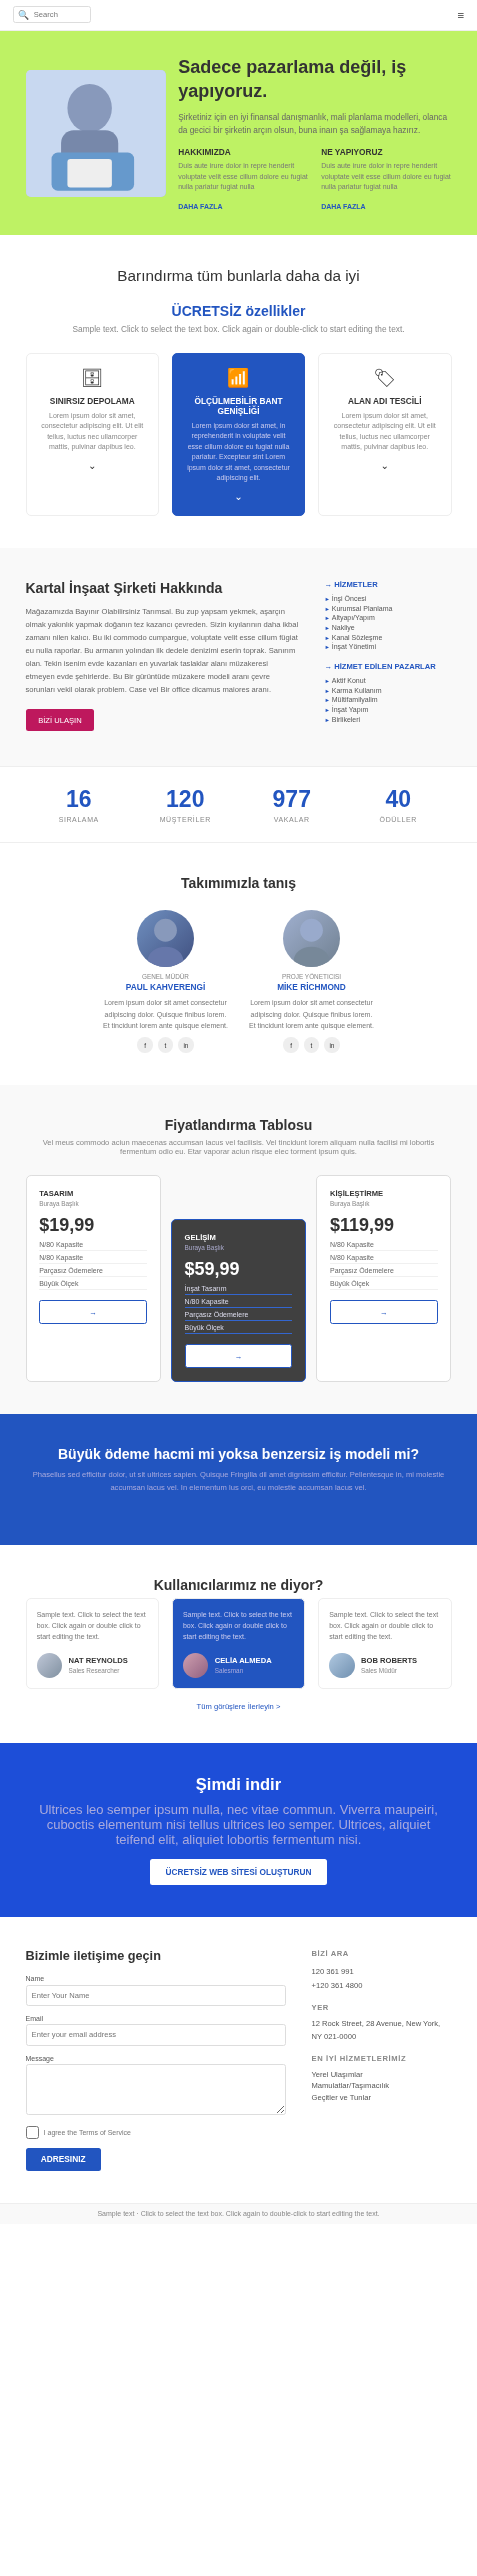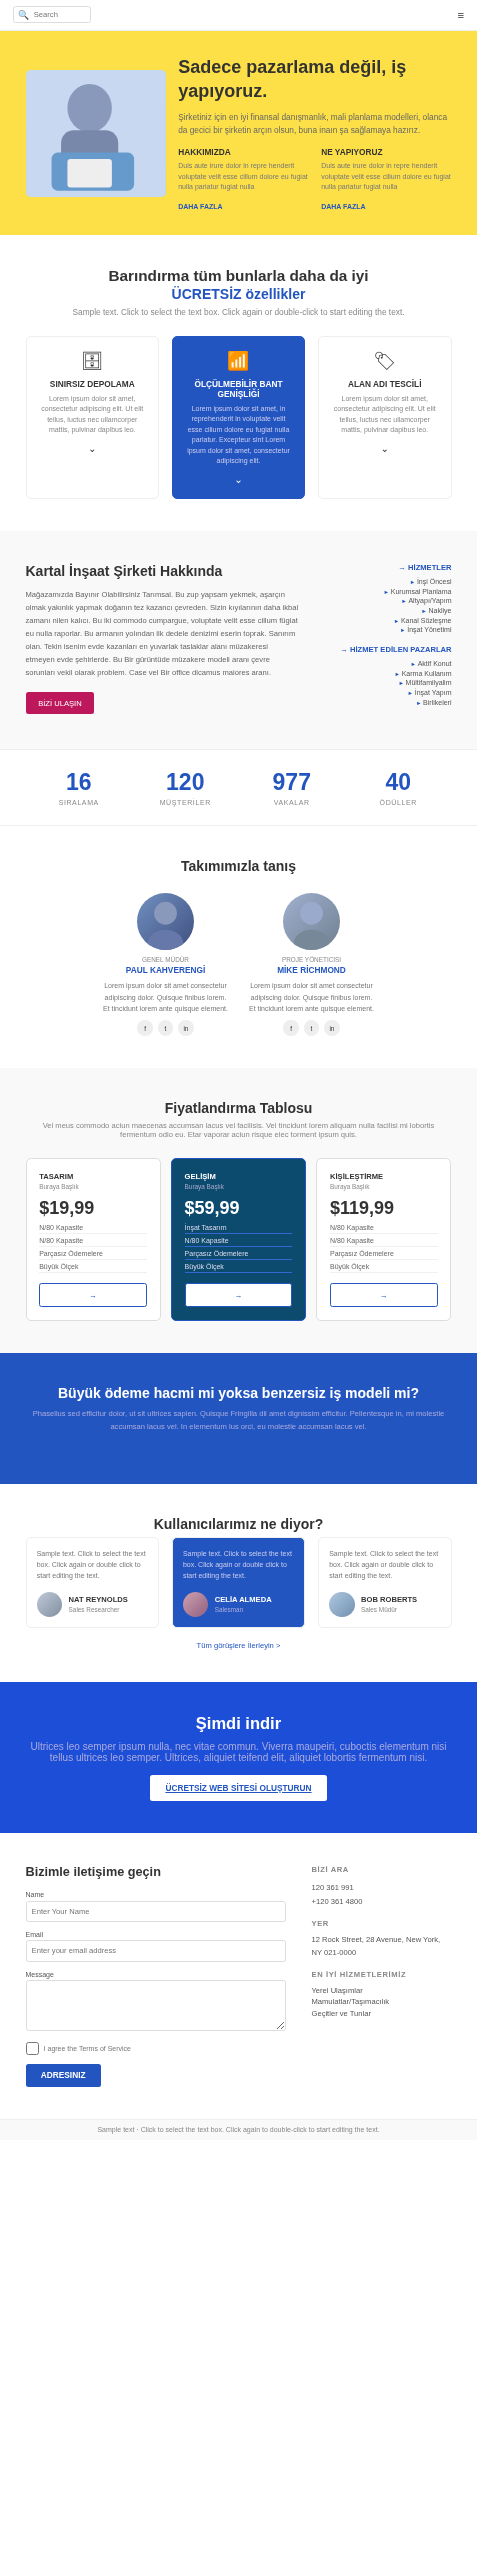--- a/index.html
+++ b/index.html
@@ -14,39 +14,39 @@
     .nav-search {
       display: flex; align-items: center; gap: 3.8px;
       border: 0.6px solid #ddd; border-radius: 2.5px; padding: 2.5px 5.1px;
     }
     .nav-search input { border: none; outline: none; font-size: 7.6px; width: 51px; }
     .nav-menu-icon { font-size: 11.5px; cursor: pointer; }
 
     
     .hero {
       display: flex; align-items: center; padding: 25.5px 25.5px;
-      background: #fde047; gap: 12.7px;
+      background: #bef264; gap: 12.7px;
     }
     .hero-image {
       width: 140px; height: 127px; flex-shrink: 0;
       background: linear-gradient(135deg, #c8d8f0 0%, #a0b8d8 100%);
       border-radius: 5.1px; overflow: hidden; display: flex; align-items: center; justify-content: center;
     }
     .hero-image svg { width: 100%; height: 100%; }
     .hero-text h1 { font-size: 18px; font-weight: bold; line-height: 1.3; margin-bottom: 7.6px; }
     .hero-text p { font-size: 8.3px; color: #666; line-height: 1.6; margin-bottom: 10.2px; }
     .hero-cards { display: flex; gap: 12.7px; margin-top: 6.4px; }
     .hero-card { flex: 1; }
     .hero-card h4 { font-size: 8.3px; font-weight: bold; margin-bottom: 3.8px; }
     .hero-card p { font-size: 7px; color: #777; line-height: 1.5; }
     .hero-card a { font-size: 7px; color: #2255c0; font-weight: bold; text-decoration: none; display: block; margin-top: 3.8px; }
 
     
     .section { padding: 32px 25.5px; text-align: center; }
-    .section h2 { font-size: 15.3px; font-weight: bold; margin-bottom: 1px; }
+    .section h2 { font-size: 15.3px; font-weight: normal; margin-bottom: 18px; }
     .section h3.blue { color: #2255c0; font-size: 14px; font-weight: bold; margin-bottom: 5.1px; }
     .section p.sub { font-size: 8.3px; color: #888; margin-bottom: 19px; }
 
     .features-grid { display: flex; gap: 12.7px; }
     .feature-card {
       flex: 1; border: 0.6px solid #eee; border-radius: 5.1px; padding: 12.7px; text-align: center;
       cursor: pointer;
     }
     .feature-card.active { background: #2255c0; color: #fff; border-color: #2255c0; }
     .feature-card .icon { font-size: 18px; margin-bottom: 6.4px; }
@@ -63,21 +63,21 @@
       display: flex;
       gap: 25.5px;
     }
     .about-left { flex: 1; }
     .about-left h2 { font-size: 14px; font-weight: bold; margin-bottom: 10.2px; }
     .about-left p { font-size: 7.6px; color: #666; line-height: 1.7; margin-bottom: 7.6px; }
     .btn-blue {
       background: #be185d; color: #fff; border: none; padding: 6.4px 12.7px;
       border-radius: 2.5px; font-size: 7.6px; cursor: pointer; margin-top: 5.1px;
     }
-    .about-right { width: 127px; flex-shrink: 0; text-align: right; }
+    .about-right { width: 127px; flex-shrink: 0; }
     .about-right .services h4 { font-size: 7.6px; font-weight: bold; color: #2255c0; margin-bottom: 5.1px; }
     .about-right .services ul { list-style: none; margin-bottom: 10.2px; }
     .about-right .services ul li { font-size: 7px; color: #555; padding: 1.3px 0; }
     .about-right .services ul li::before { content: "► "; font-size: 5.7px; color: #2255c0; }
 
     
     .stats-section {
       display: flex; padding: 19px 25.5px; background: #fff; border-top: 0.6px solid #eee;
       border-bottom: 0.6px solid #eee;
     }
@@ -103,21 +103,21 @@
 
     
     .pricing-section { padding: 32px 25.5px; text-align: center; background: #f9f9f9; }
     .pricing-section h2 { font-size: 14px; font-weight: bold; margin-bottom: 5.1px; }
     .pricing-section p.sub { font-size: 7.6px; color: #888; margin-bottom: 19px; }
     .pricing-grid { display: flex; gap: 10.2px; }
     .pricing-card {
       flex: 1; border: 0.6px solid #ddd; border-radius: 5.1px; padding: 12.7px;
       background: #fff; text-align: left;
     }
-    .pricing-card.featured { background: #0c4a6e; color: #fff; border-color: #2255c0; }
+    .pricing-card.featured { background: #404040; color: #fff; border-color: #2255c0; margin-top: 44px; }
     .pricing-card .plan-name { font-size: 7.6px; font-weight: bold; margin-bottom: 2.5px; }
     .pricing-card .plan-sub { font-size: 6.4px; color: #888; margin-bottom: 7.6px; }
     .pricing-card.featured .plan-sub { color: #aacf; }
     .pricing-card .price { font-size: 18px; font-weight: bold; margin-bottom: 2.5px; }
     .pricing-card ul { list-style: none; font-size: 7px; color: #666; margin-bottom: 10.2px; }
     .pricing-card.featured ul { color: #dde; }
     .pricing-card ul li { padding: 2.5px 0; border-bottom: 0.6px solid #f0f0f0; }
     .pricing-card.featured ul li { border-color: #3366d0; }
     .pricing-card .btn-pricing {
       width: 100%; padding: 6.4px; border-radius: 2.5px; border: 0.6px solid #2255c0;
@@ -154,24 +154,24 @@
     .testimonial-card .reviewer span { font-size: 6.4px; color: #888; }
     .testimonial-card.featured .reviewer span { color: #aad; }
     .testimonials-link { text-align: center; margin-top: 12.7px; font-size: 7.6px; color: #2255c0; cursor: pointer; }
 
     
     .promo-banner {
       background: #1d4ed8; color: #fff; padding: 32px 25.5px; text-align: center;
       position: relative; overflow: hidden;
     }
     .promo-banner h2 { font-size: 16.5px; font-weight: bold; margin-bottom: 7.6px; }
-    .promo-banner p { font-size: 10px; color: #aad; margin-bottom: 12.7px; }
+    .promo-banner p { font-size: 13px; color: #aad; margin-bottom: 12.7px; }
     .btn-white {
       background: #fff; color: #2255c0; border: none; padding: 7.6px 15.3px;
-      border-radius: 2.5px; font-size: 8.3px; font-weight: bold; cursor: pointer; text-decoration: underline;
+      border-radius: 2.5px; font-size: 8.3px; font-weight: bold; cursor: pointer;
     }
 
     
     .contact-section { padding: 32px 25.5px; display: flex; gap: 25.5px; }
     .contact-form { flex: 1; }
     .contact-form h2 { font-size: 12.7px; font-weight: bold; margin-bottom: 12.7px; }
     .form-group { margin-bottom: 9px; }
     .form-group label { font-size: 7px; color: #555; display: block; margin-bottom: 2.5px; }
     .form-group input, .form-group textarea {
       width: 100%; border: 0.6px solid #ddd; border-radius: 2.5px; padding: 5.1px;

